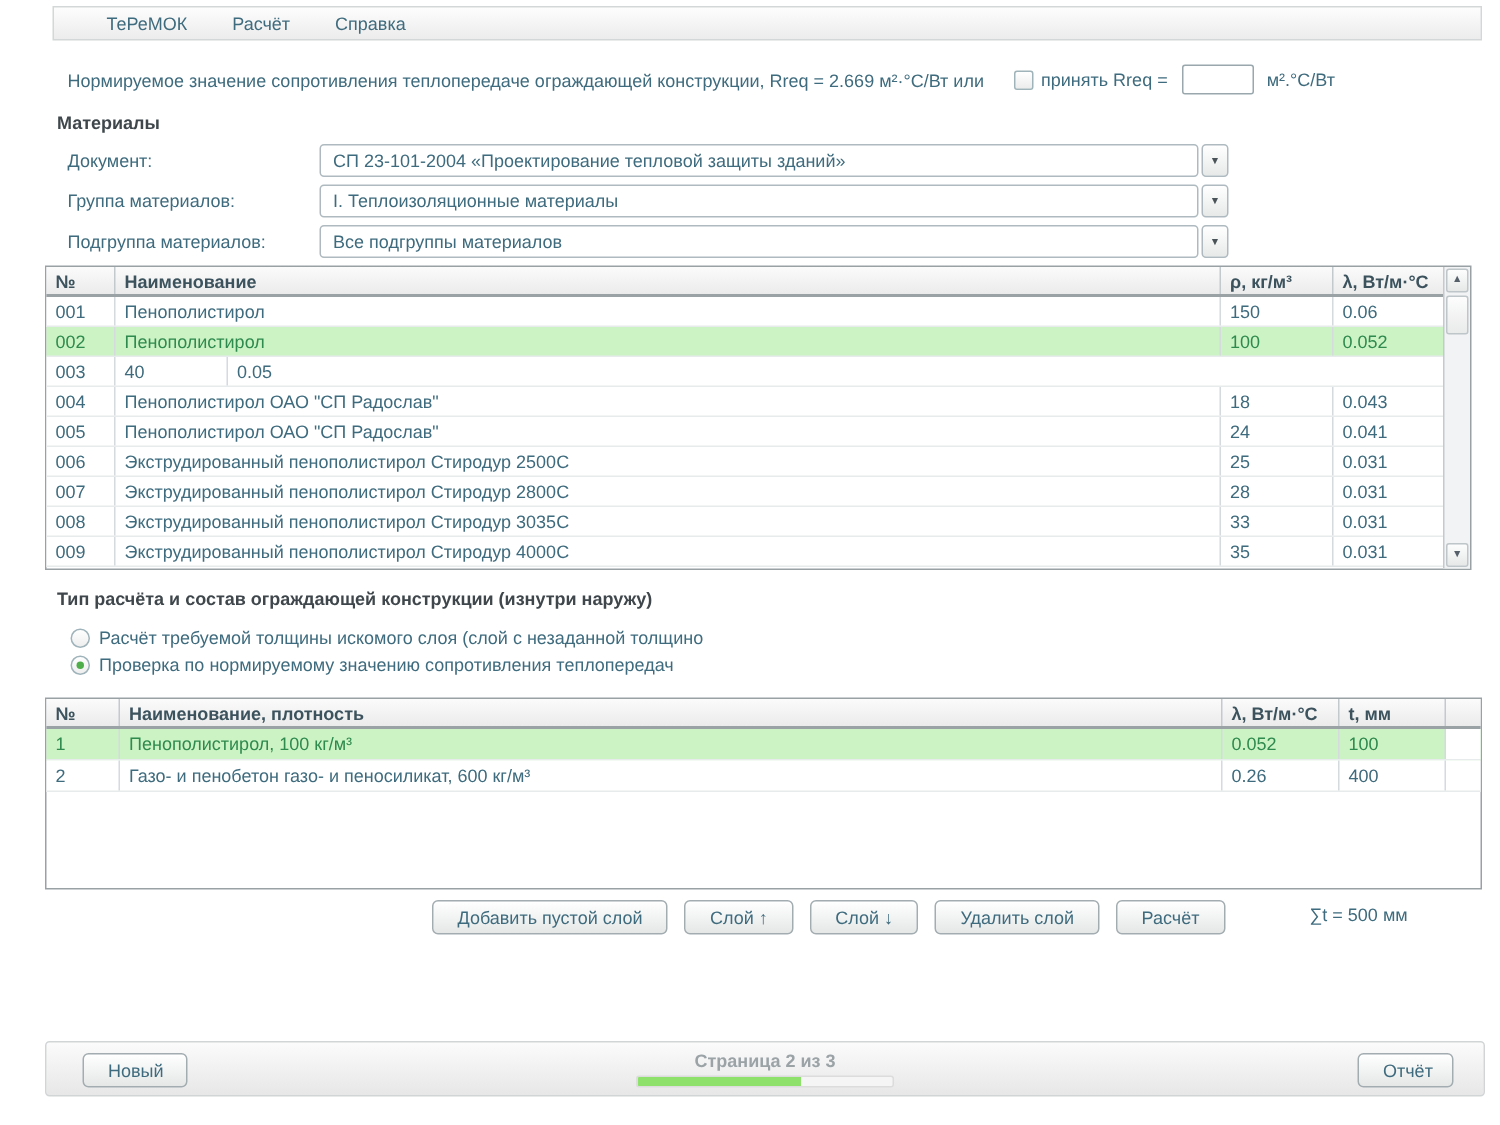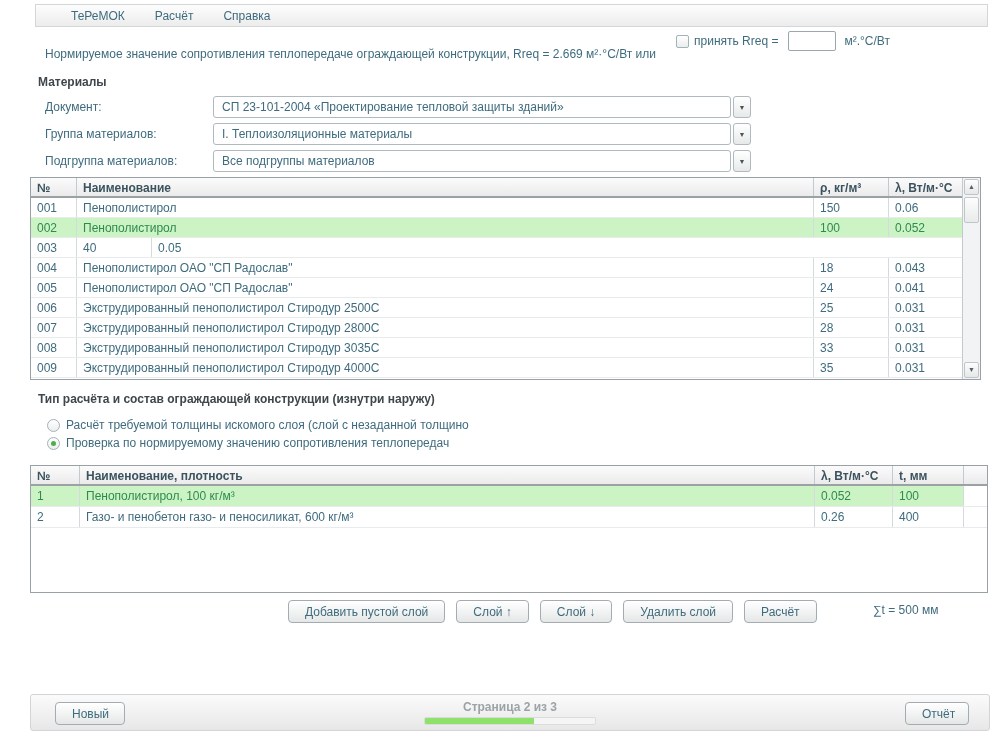--- a/index.html
+++ b/index.html
@@ -8,31 +8,31 @@
   #page { position:relative; width:1000px; height:750px; background:#fff; overflow:hidden; }
 
   
   .menubar { position:absolute; left:35px; top:4px; width:953px; height:23px;
     background:linear-gradient(#fdfdfd,#ececec); border:1px solid #d4d7d8;
     display:flex; align-items:center; padding-left:20px; }
   .menu-item { padding:0 15px; color:#3e6b7d; cursor:default; white-space:nowrap; }
 
   
   .rreq-text { position:absolute; left:45px; top:47px; color:#3e6b7d; }
-  .rreq-accept { position:absolute; left:676px; top:31px; display:flex; align-items:center; color:#3e6b7d; }
+  .rreq-accept { position:absolute; left:676px; top:43px; display:flex; align-items:center; color:#3e6b7d; }
   .checkbox { width:13px; height:13px; border:1px solid #9fb3ba; background:linear-gradient(#fff,#ececec); margin-right:5px; border-radius:2px; }
   .rreq-input { width:48px; height:20px; border:1px solid #9aa8ae; border-radius:2px; margin:0 8px 0 10px; padding:0 4px; color:#3e6b7d; font-family:inherit; font-size:12px; }
 
   
   .sec-heading { position:absolute; left:38px; font-weight:bold; color:#3f474c; }
 
   
   .field-row { position:absolute; left:45px; width:770px; height:22px; display:flex; align-items:center; }
   .field-label { width:168px; color:#3e6b7d; flex:none; }
-  .field-value { width:518px; height:22px; border:1px solid #aebabf; border-radius:3px; background:#fff;
+  .field-value { width:586px; height:22px; border:1px solid #aebabf; border-radius:3px; background:#fff;
     color:#3e6b7d; padding:3px 8px 0 8px; white-space:nowrap; overflow:hidden; flex:none; }
   .dd-btn { width:18px; height:22px; margin-left:2px; border:1px solid #aebabf; border-radius:3px;
     background:linear-gradient(#ffffff,#e7e9e9); display:flex; align-items:center; justify-content:center;
     font-size:7px; color:#4a5458; flex:none; }
 
   
   .dtable { position:absolute; left:30px; background:#fff; border:1px solid #99a1a5; }
   .thead { display:flex; height:20px; background:linear-gradient(#fbfbfb,#ebebeb);
     border-bottom:2px solid #9aa2a6; font-weight:bold; color:#3c535e; }
   .thead > div { padding:3px 0 0 6px; border-right:1px solid #c3cacd; overflow:hidden; white-space:nowrap; }

